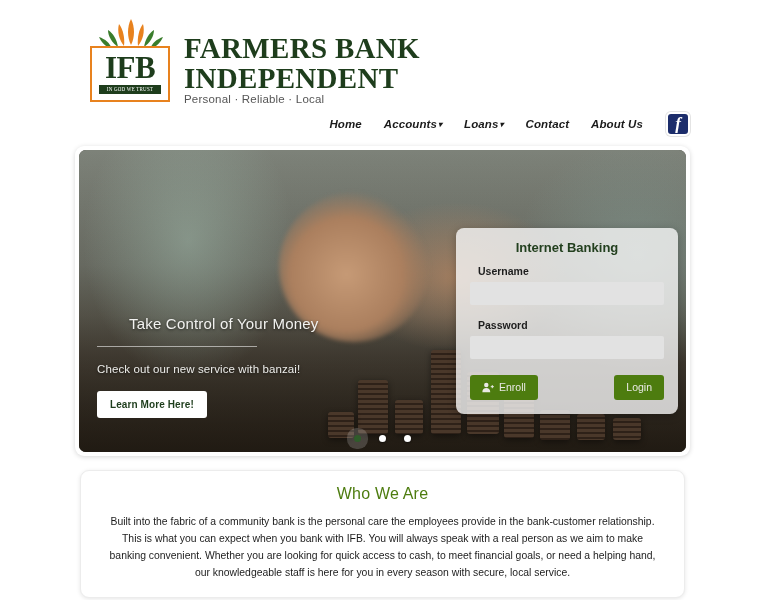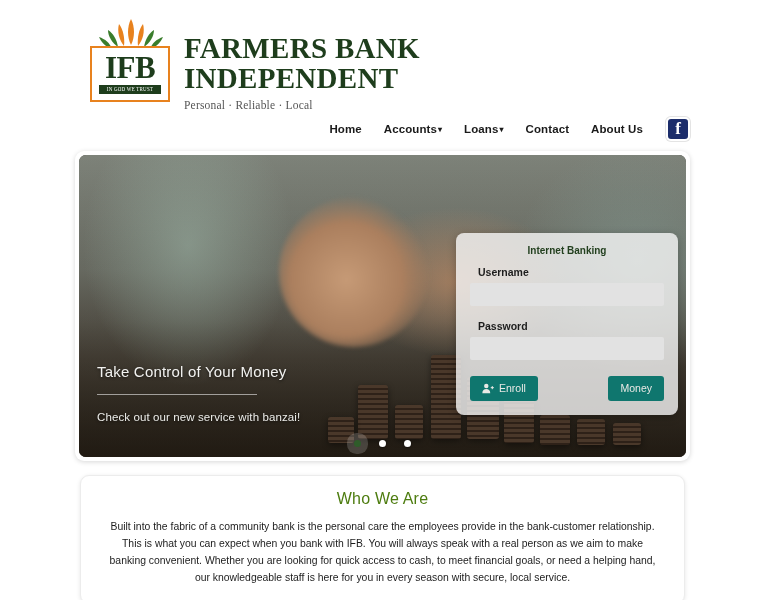--- a/index.html
+++ b/index.html
@@ -92,35 +92,36 @@
   .wordmark-line {
     font-family: "Liberation Serif", serif;
     font-weight: bold;
     font-size: 29px;
     line-height: 1.02;
     color: #1e3d1c;
     letter-spacing: 0.3px;
   }
 
   .tagline {
-    font-family: Liberation Serif, serif;
+    font-family: Liberation Sans, sans-serif;
     font-size: 11.5px;
     color: #555555;
-    margin-top: 6px;
+    margin-top: 0;
     letter-spacing: 0.2px;
   }
 
   
   .nav {
     display: flex;
     align-items: center;
     justify-content: flex-end;
     padding-right: 70px;
     margin-top: 6px;
     gap: 0;
+    font-style: italic;
   }
 
   .nav-item {
     font-size: 11.5px;
     font-weight: bold;
     color: #1a1a1a;
     padding: 6px 11px;
     cursor: pointer;
     white-space: nowrap;
     letter-spacing: 0.1px;
@@ -225,20 +226,21 @@
     left: 18px;
     bottom: 34px;
     width: 290px;
   }
 
   .hero-title {
     color: #f2f2f0;
     font-size: 15px;
     letter-spacing: 0.2px;
     text-shadow: 0 1px 3px rgba(0,0,0,0.6);
+    margin-left: 32px;
   }
 
   .hero-divider {
     width: 160px;
     height: 1px;
     background: rgba(255,255,255,0.55);
     margin: 14px 0 16px 0;
   }
 
   .hero-sub {
@@ -294,21 +296,21 @@
     top: 78px;
     width: 222px;
     background: rgba(246,246,246,0.80);
     border-radius: 8px;
     padding: 12px 14px 14px 14px;
     box-shadow: 0 2px 8px rgba(0,0,0,0.25);
   }
 
   .login-title {
     text-align: center;
-    font-size: 10px;
+    font-size: 13px;
     color: #23401f;
     font-weight: bold;
     margin-bottom: 10px;
   }
 
   .field-label {
     font-size: 10.5px;
     color: #1d1d1d;
     font-weight: bold;
     margin-bottom: 5px;
@@ -330,21 +332,21 @@
   }
 
   .login-actions {
     display: flex;
     justify-content: space-between;
     align-items: center;
     margin-top: 2px;
   }
 
   .btn-green {
-    background: #0f766e;
+    background: #4d7c0f;
     color: #e9e9e5;
     font-size: 10.5px;
     padding: 7px 12px;
     border-radius: 3px;
     cursor: pointer;
     border: none;
     font-family: "Liberation Sans", sans-serif;
     display: flex;
     align-items: center;
     gap: 5px;
@@ -447,20 +449,21 @@
       <div class="coin-stack" style="left:76%; width:30px; height:30px; bottom:12px;"></div>
       <div class="coin-stack" style="left:82%; width:28px; height:26px; bottom:12px;"></div>
       <div class="coin-stack" style="left:88%; width:28px; height:22px; bottom:12px;"></div>
       <div class="coin-stack" style="left:41%; width:26px; height:26px; bottom:14px;"></div>
     </div>
 
     <div class="hero-text">
       <div class="hero-title">Take Control of Your Money</div>
       <div class="hero-divider"></div>
       <div class="hero-sub">Check out our new service with banzai!</div>
+      <div class="hero-btn">Learn More Here!</div>
     </div>
 
     <div class="dots">
       <div class="dot active"></div>
       <div class="dot"></div>
       <div class="dot"></div>
     </div>
 
     <div class="login-panel">
       <div class="login-title">Internet Banking</div>
@@ -476,21 +479,21 @@
           <svg class="person-icon" width="12" height="11" viewBox="0 0 14 12">
             <circle cx="5" cy="3.2" r="2.6" fill="#e9e9e5"></circle>
             <path d="M0.4 11.4 C0.4 8.2, 2.4 6.6, 5 6.6 C7.6 6.6, 9.6 8.2, 9.6 11.4 Z" fill="#e9e9e5"></path>
             <rect x="10.2" y="4.4" width="3.6" height="1.2" fill="#e9e9e5"></rect>
             <rect x="11.4" y="3.2" width="1.2" height="3.6" fill="#e9e9e5"></rect>
           </svg>
           <span>Enroll</span>
         </button>
 
         <button class="btn-green">
-          <span>Money</span>
+          <span>Login</span>
         </button>
       </div>
     </div>
   </div>
 </div>
 
 <div class="about-card">
   <div class="about-title">Who We Are</div>
   <div class="about-body">Built into the fabric of a community bank is the personal care the employees provide in the bank-customer relationship. This is what you can expect when you bank with IFB. You will always speak with a real person as we aim to make banking convenient. Whether you are looking for quick access to cash, to meet financial goals, or need a helping hand, our knowledgeable staff is here for you in every season with secure, local service.</div>
 </div>

